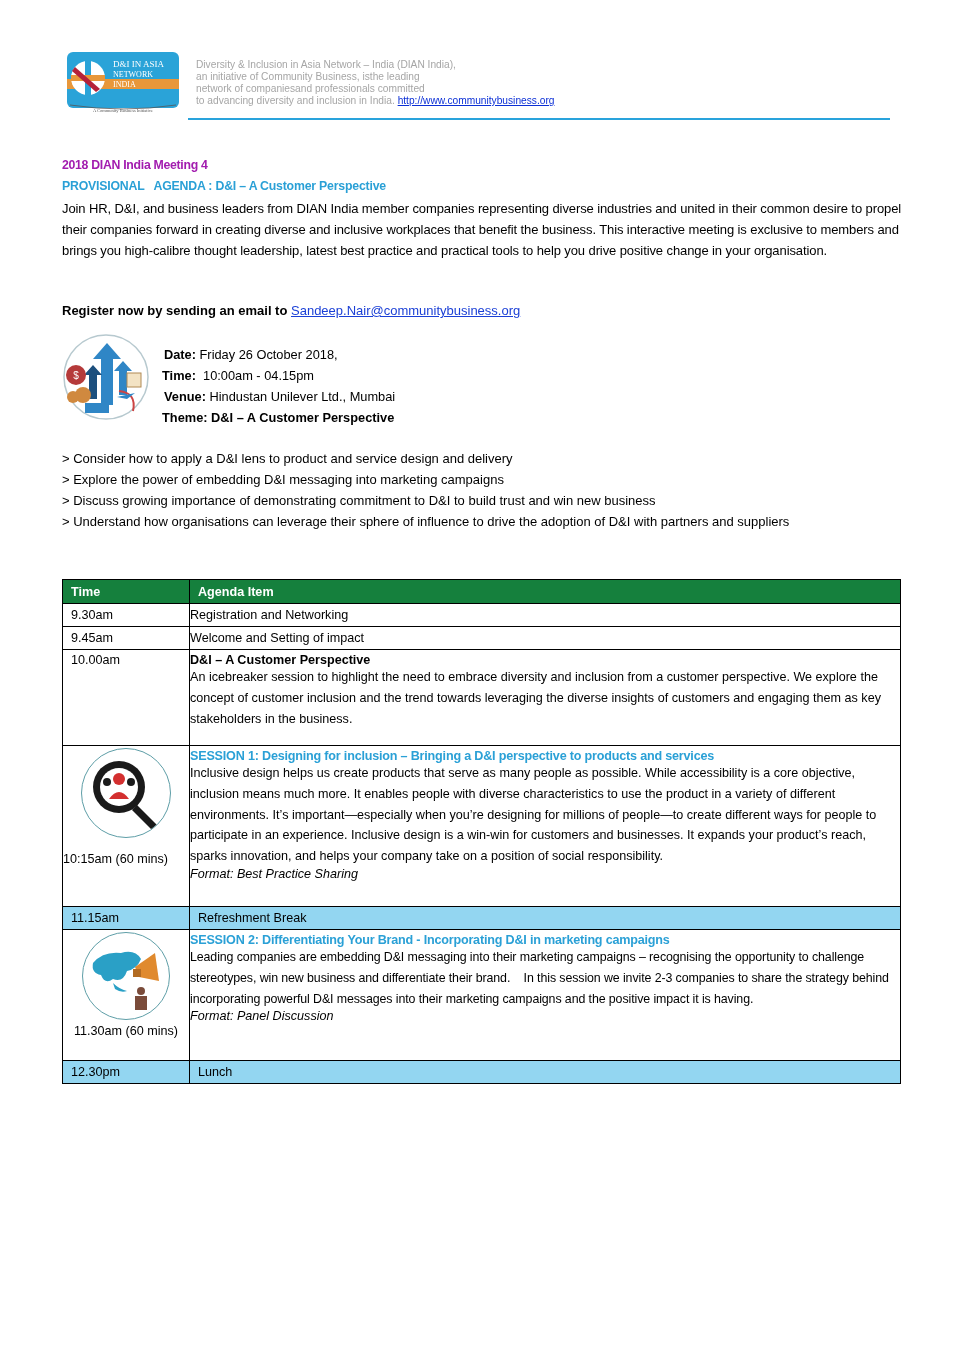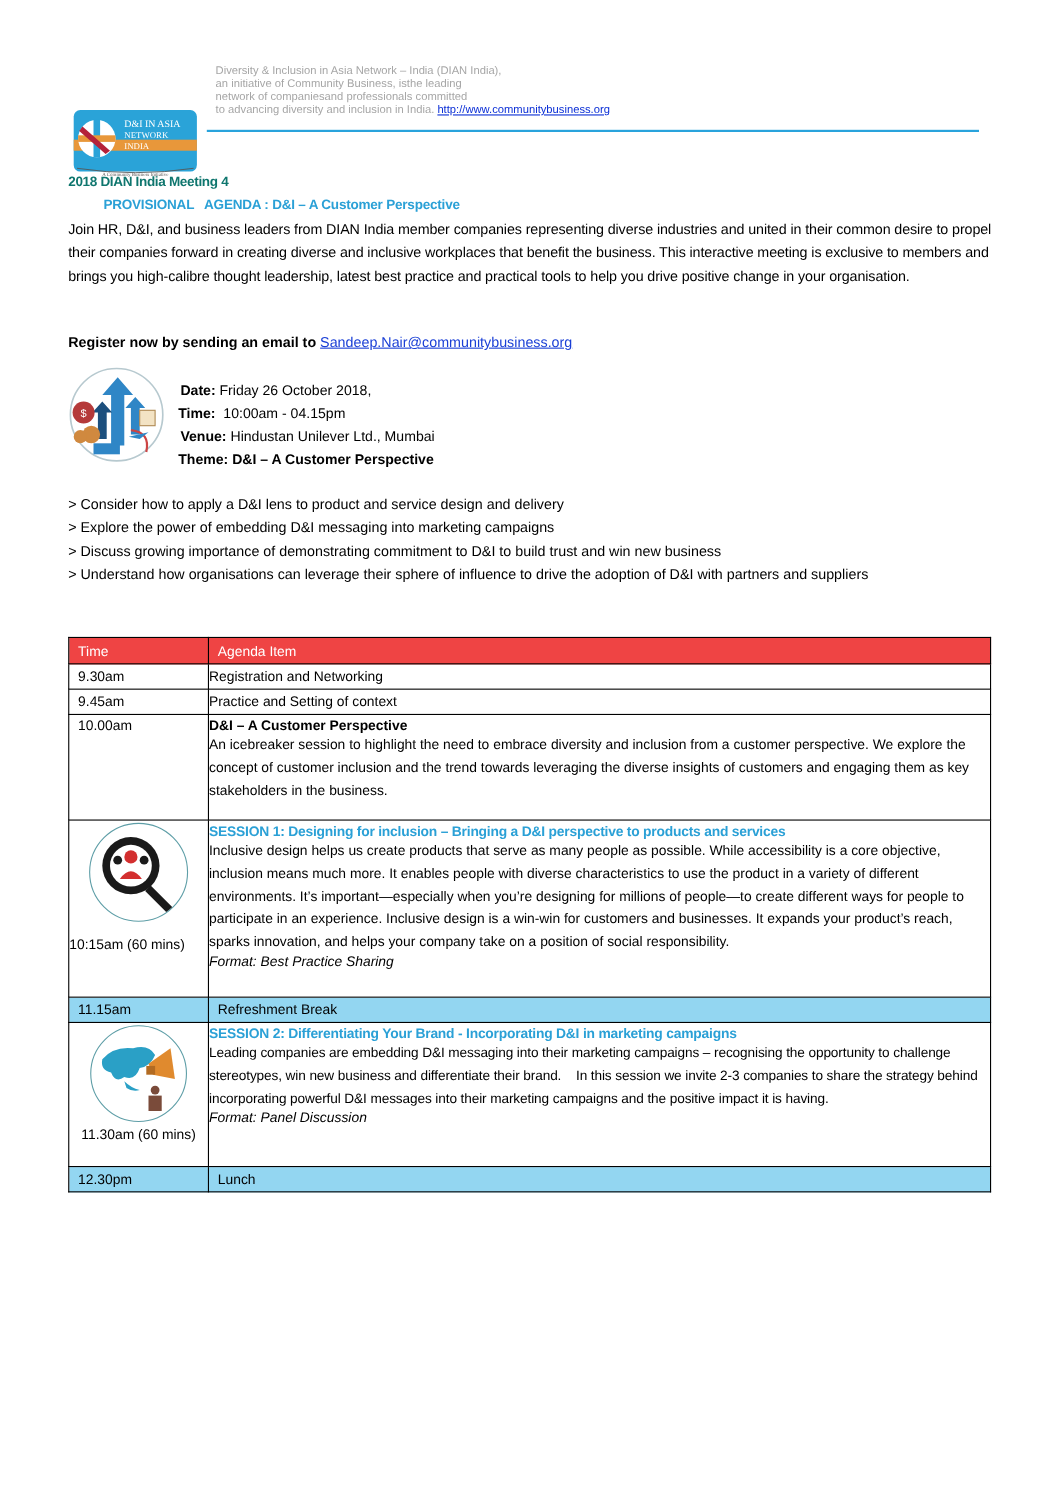--- a/index.html
+++ b/index.html
@@ -1,45 +1,45 @@
 <!DOCTYPE html>
 <html><head>
   <meta charset="utf-8">
   <style>
     html, body { margin: 0; padding: 0; background: #ffffff; }
     body { width: 966px; height: 1366px; position: relative; font-family: "Liberation Sans", sans-serif; color: #000; overflow: hidden; }
     a { color: #1a0dab; }
     .abs { position: absolute; }
 
     
-    .logo { left: 66px; top: 51px; width: 114px; height: 63px; margin-top: 48px; }
+    .logo { left: 66px; top: 51px; width: 114px; height: 63px; }
     .org-blurb { left: 196px; top: 59px; font-size: 10.2px; line-height: 12px; color: #a6a6a6; }
     .org-blurb a { color: #0b2fd6; }
     .header-rule { left: 188px; top: 118px; width: 702px; height: 2px; background: #29a3dc; }
 
-    .meeting-title { left: 62px; top: 158px; font-size: 12.3px; font-weight: bold; color: #0f766e; letter-spacing: -0.3px; }
-    .agenda-title { left: 62px; top: 179px; font-size: 12.3px; font-weight: bold; color: #2aa0d6; letter-spacing: -0.2px; white-space: pre; margin-left: 32px; }
+    .meeting-title { left: 62px; top: 158px; font-size: 12.3px; font-weight: bold; color: #a21caf; letter-spacing: -0.3px; }
+    .agenda-title { left: 62px; top: 179px; font-size: 12.3px; font-weight: bold; color: #2aa0d6; letter-spacing: -0.2px; white-space: pre; }
 
     .intro { left: 62px; top: 199px; width: 850px; font-size: 13px; line-height: 20.8px; letter-spacing: -0.1px; }
     .register { left: 62px; top: 303px; font-size: 13px; font-weight: bold; }
     .register a { font-weight: normal; color: #1a3fd6; }
 
     .event-icon { left: 61px; top: 333px; width: 90px; height: 88px; }
     .event-details { left: 162px; top: 344px; font-size: 12.8px; line-height: 21px; }
     .event-details .lbl { font-weight: bold; }
     .event-details div:nth-child(1) { margin-left: 2px; }
     .event-details div:nth-child(3) { margin-left: 2px; }
 
     .attend { left: 62px; top: 448px; font-size: 13px; line-height: 21px; }
     .attend .attend-title { font-weight: bold; }
 
     
     .agenda { left: 62px; top: 579px; width: 839px; border-collapse: collapse; font-size: 12.6px; }
     .agenda td, .agenda th { border: 1.5px solid #000; padding: 0; vertical-align: top; text-align: left; }
-    .agenda th { background: #ef4444; color: #fff; font-weight: normal; height: 23px; vertical-align: middle; }
+    .agenda th { background: #15803d; color: #fff; font-weight: bold; height: 23px; vertical-align: middle; }
     .agenda th.c-time { padding-left: 8px; width: 118px; }
     .agenda th.c-item { padding-left: 8px; }
     .agenda td.c-time { padding-left: 8px; width: 118px; }
     .agenda td.c-item { padding-left: 0px; }
     .agenda tr.simple td { height: 22px; vertical-align: middle; }
     .agenda tr.break td { background: #93d6f1; height: 22px; vertical-align: middle; }
     .agenda tr.break td.c-item { padding-left: 8px; }
     .item-title { font-weight: bold; }
     .item-text { line-height: 20.8px; }
     .session-title { color: #2aa0d6; font-weight: bold; letter-spacing: -0.2px; }
@@ -123,21 +123,21 @@
       <th class="c-item">Agenda Item</th>
     </tr>
   </thead>
   <tbody>
     <tr class="simple">
       <td class="c-time">9.30am</td>
       <td class="c-item">Registration and Networking</td>
     </tr>
     <tr class="simple">
       <td class="c-time">9.45am</td>
-      <td class="c-item">Practice and Setting of context</td>
+      <td class="c-item">Welcome and Setting of impact</td>
     </tr>
     <tr>
       <td class="c-time" style="padding-top:3px; height:92px;">10.00am</td>
       <td class="c-item" style="padding-top:3px; padding-right:4px;">
         <div class="item-title">D&amp;I – A Customer Perspective</div>
         <div class="item-text">An icebreaker session to highlight the need to embrace diversity and inclusion from a customer perspective. We explore the concept of customer inclusion and the trend towards leveraging the diverse insights of customers and engaging them as key stakeholders in the business.</div>
       </td>
     </tr>
     <tr>
       <td class="c-time time-with-icon" style="padding-top:2px; height:158px;margin-left:24px;">

